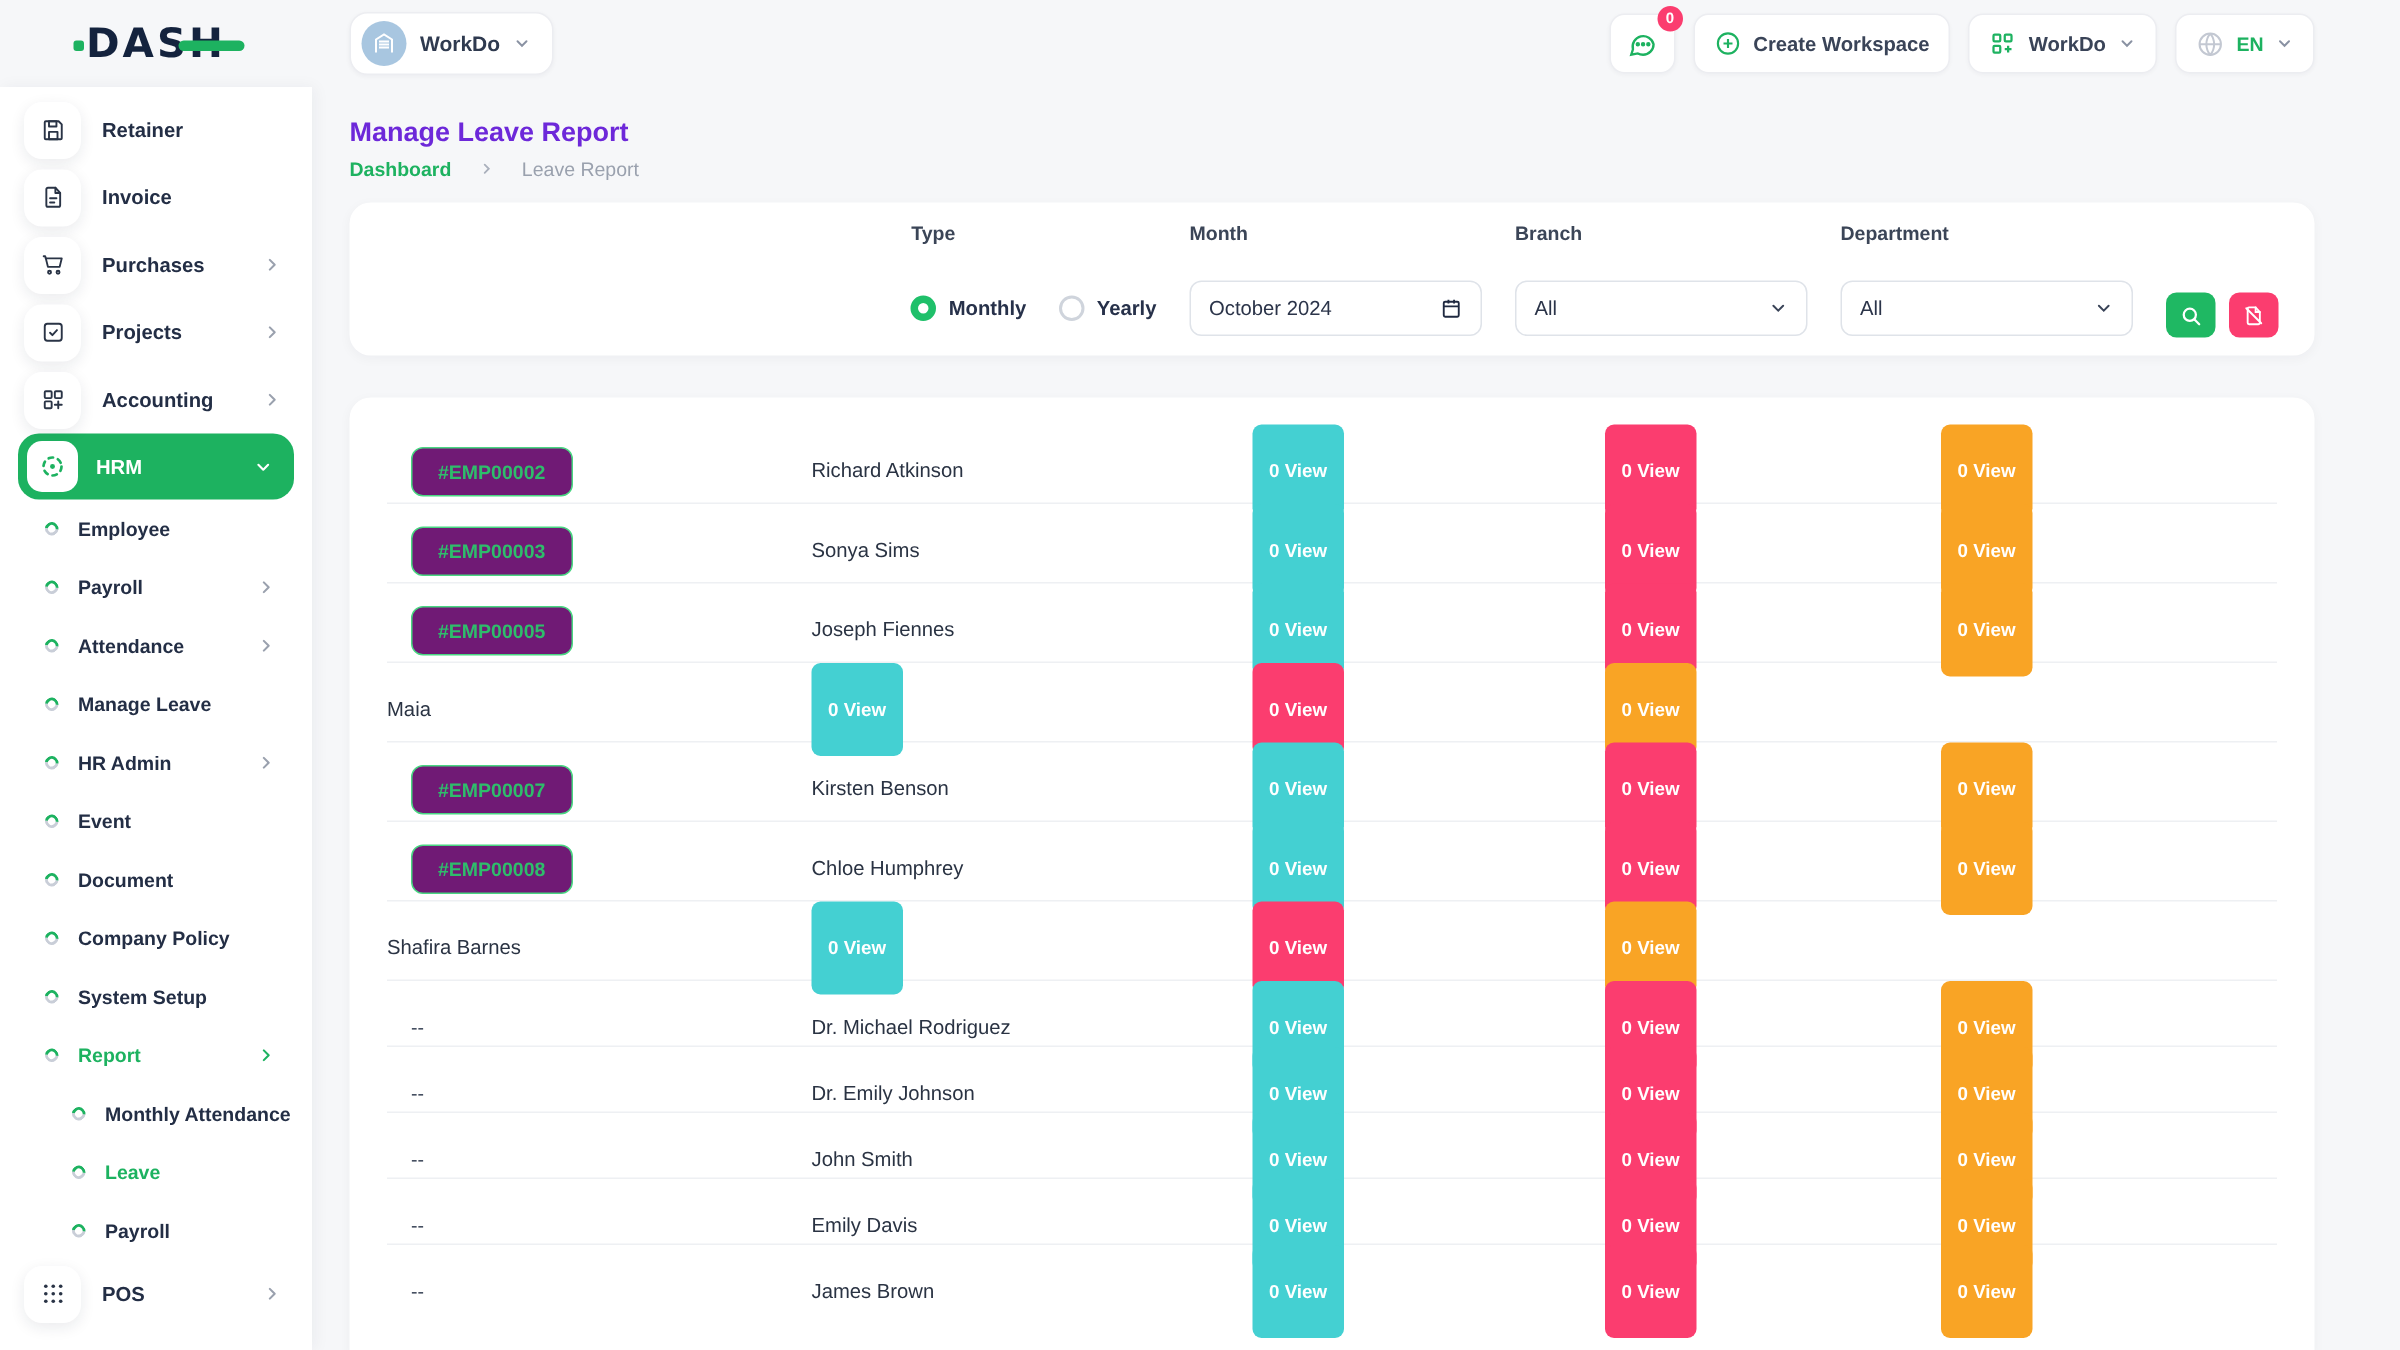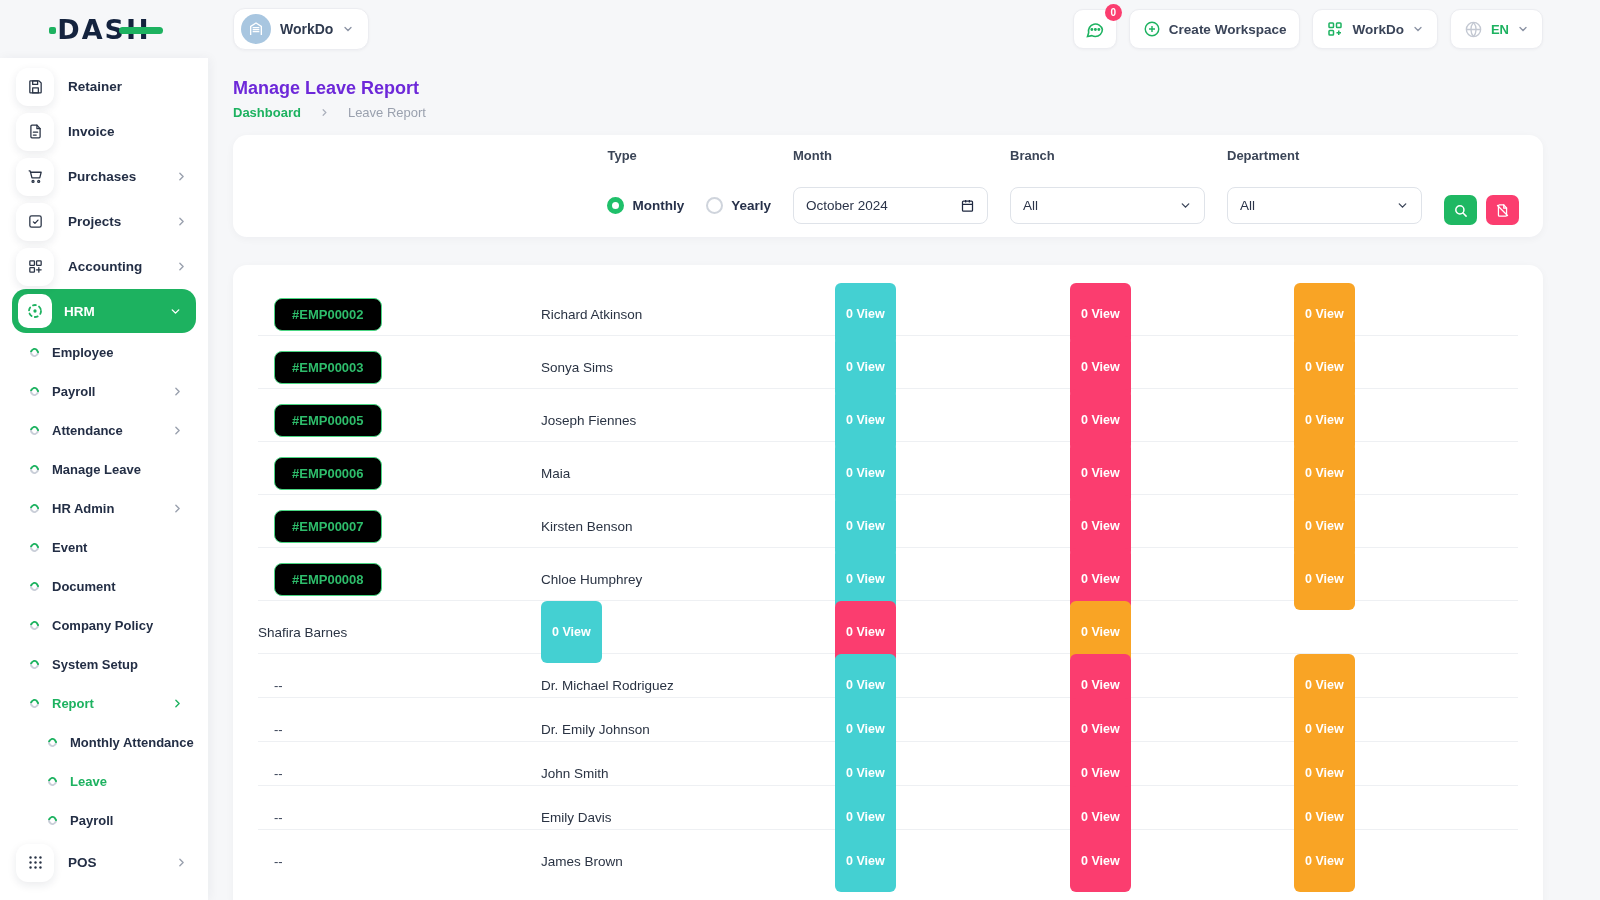--- a/index.html
+++ b/index.html
@@ -113,21 +113,21 @@
   }
   .t-grid { display:grid; grid-template-columns:283px 294px 235px 224px 1fr; align-items:center; }
   .t-head { background:#f5f7fa; height:32px; border-radius:3px; }
   .t-head .t-cell { font-size:11px; font-weight:700; letter-spacing:.4px; color:#1d273b; text-transform:uppercase; }
   .t-cell { padding-left:0; }
   .t-cell.c0 { padding-left:16px; }
   .t-row { border-bottom:1px solid #eef0f3; height:44px; }
   .t-row.tall { height:53px; }
   .t-row:last-child { border-bottom:none; }
   .emp-chip {
-    display:inline-block; border:1.4px solid #49d682; color:#2ebd6b; background:#000000;
+    display:inline-block; border:1.4px solid #49d682; color:#2ebd6b; background:#701a75;
     border-radius:8px; padding:8px 17px; font-size:13px; font-weight:600; cursor:pointer;
   }
   .emp-dash { font-size:13px; color:#3a4458; }
   .emp-name { font-size:13.5px; color:#2a3343; }
   .view-badge {
     display:inline-block; color:#fff; border-radius:6px; padding:24px 11px;
     font-size:12.5px; font-weight:700; cursor:pointer;
   }
   .view-badge.teal   { background:#44d0d2; }
   .view-badge.pinkbg { background:#fb3d6f; }
@@ -474,21 +474,20 @@
             <div class="t-cell"><span class="view-badge orange">0 View</span></div>
           </div>
           <div class="t-grid t-row tall">
             <div class="t-cell c0"><span class="emp-chip">#EMP00005</span></div>
             <div class="t-cell"><span class="emp-name">Joseph Fiennes</span></div>
             <div class="t-cell"><span class="view-badge teal">0 View</span></div>
             <div class="t-cell"><span class="view-badge pinkbg">0 View</span></div>
             <div class="t-cell"><span class="view-badge orange">0 View</span></div>
           </div>
           <div class="t-grid t-row tall">
-            <div class="t-cell c0"><span class="emp-chip">#EMP00006</span></div>
             <div class="t-cell"><span class="emp-name">Maia</span></div>
             <div class="t-cell"><span class="view-badge teal">0 View</span></div>
             <div class="t-cell"><span class="view-badge pinkbg">0 View</span></div>
             <div class="t-cell"><span class="view-badge orange">0 View</span></div>
           </div>
           <div class="t-grid t-row tall">
             <div class="t-cell c0"><span class="emp-chip">#EMP00007</span></div>
             <div class="t-cell"><span class="emp-name">Kirsten Benson</span></div>
             <div class="t-cell"><span class="view-badge teal">0 View</span></div>
             <div class="t-cell"><span class="view-badge pinkbg">0 View</span></div>

